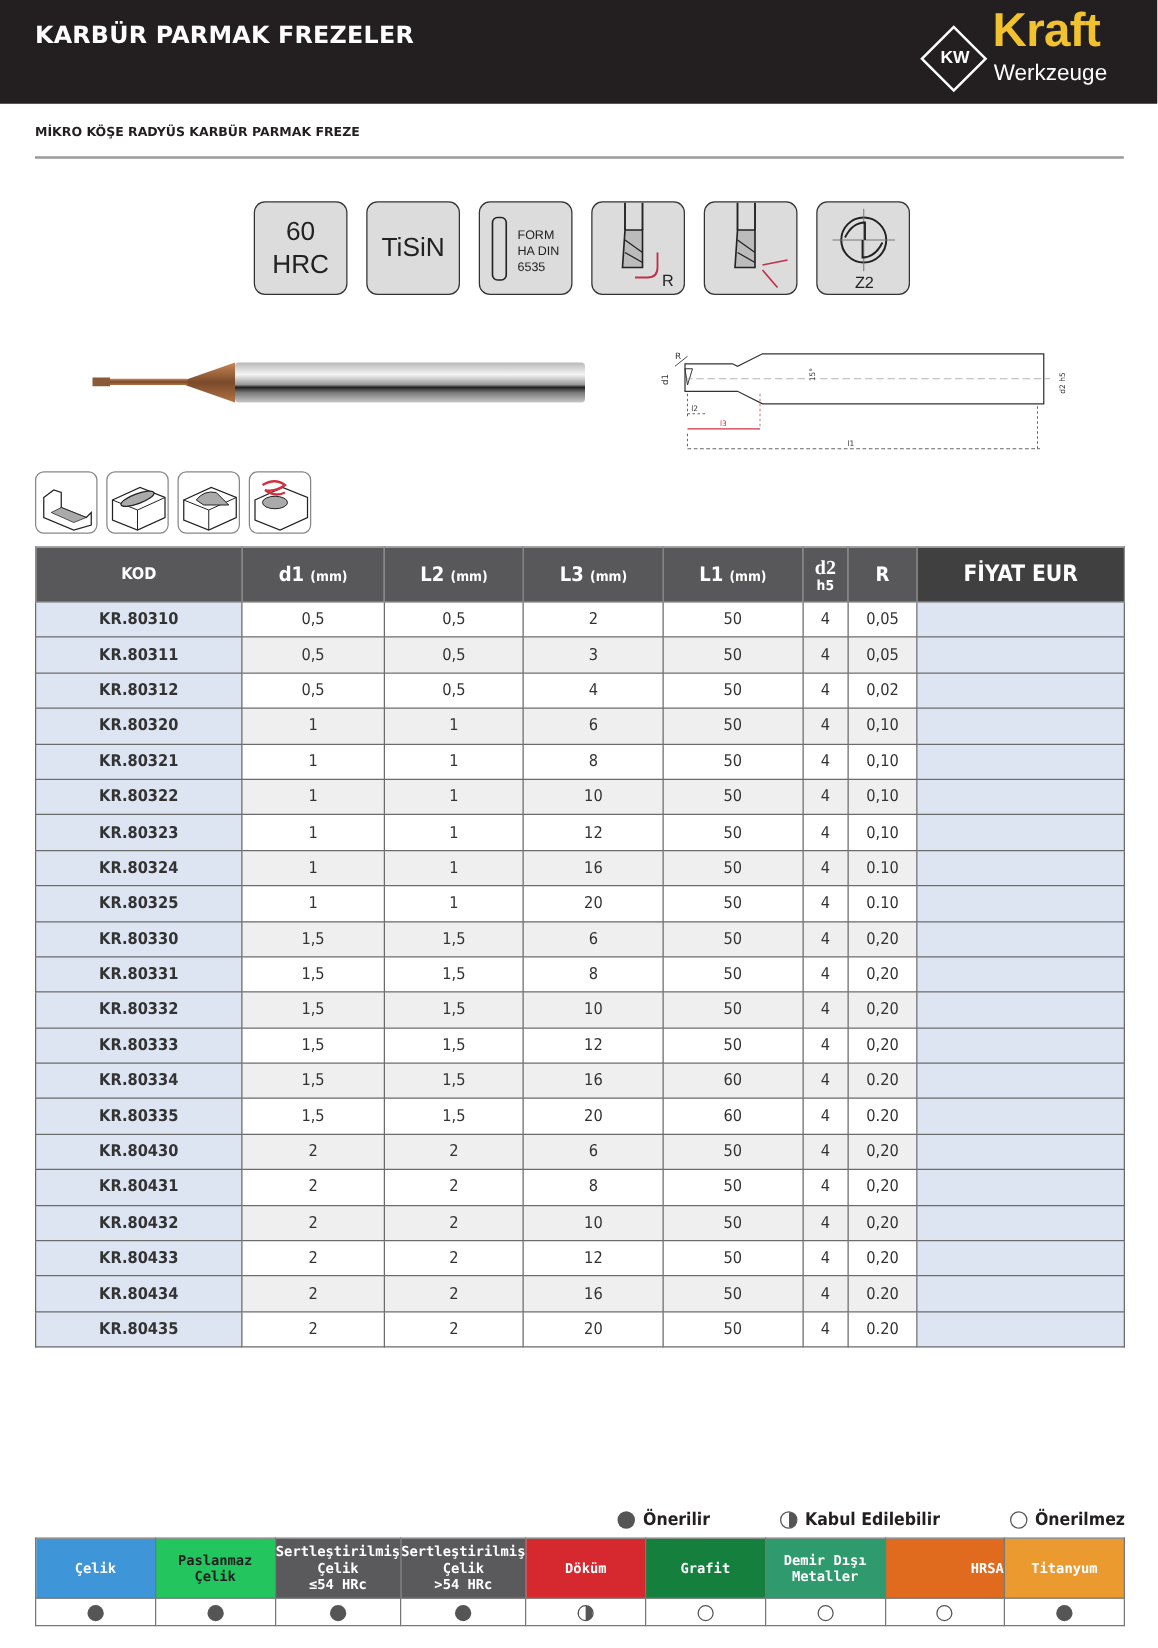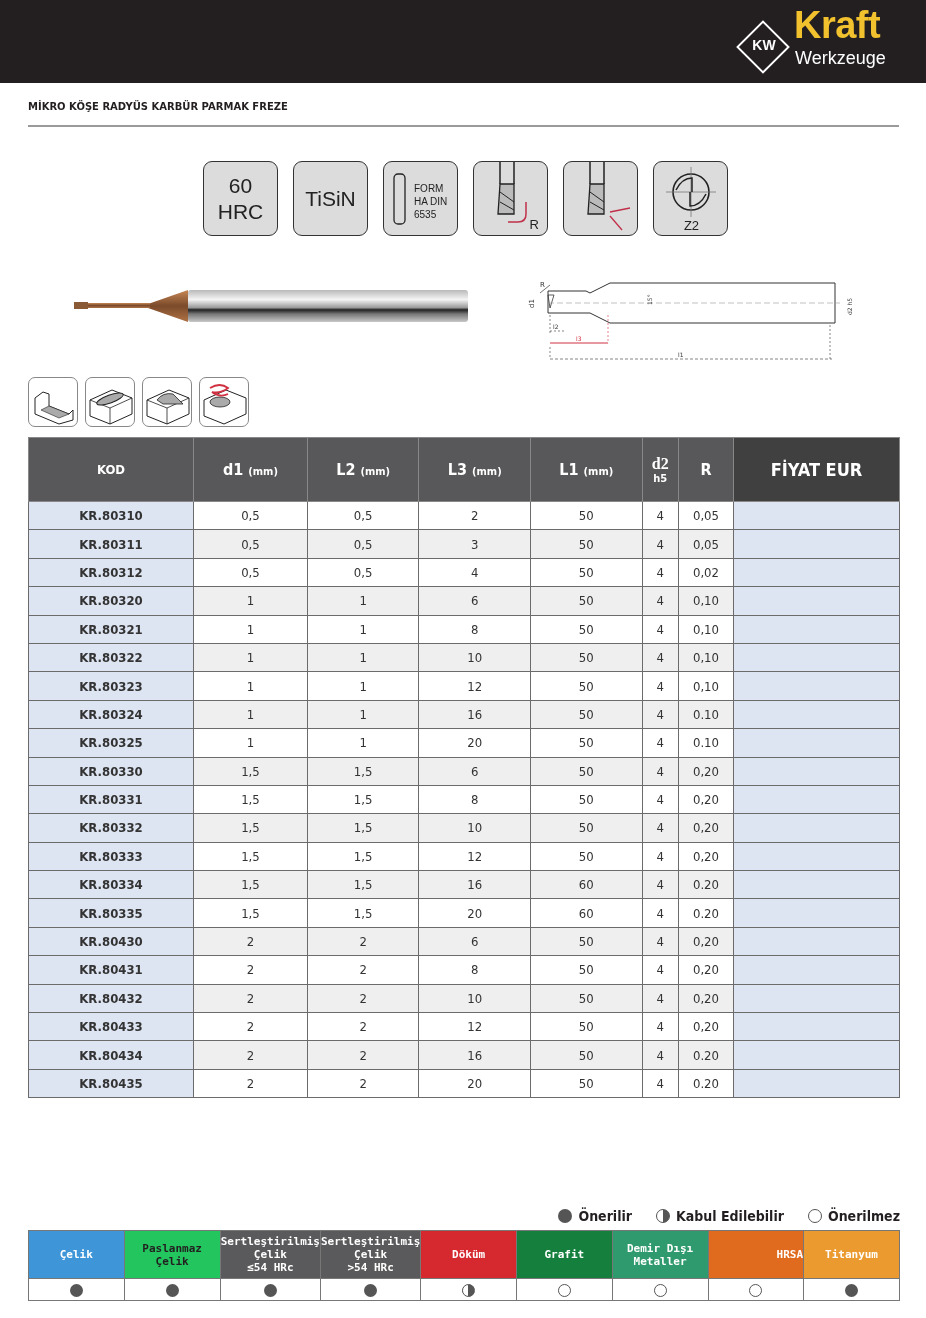--- a/index.html
+++ b/index.html
@@ -21,49 +21,50 @@
   .prop .big { font-size: 21px; line-height: 26px; }
   .prop svg { position: absolute; left: 0; top: 0; }
 
   .tool-photo { position: absolute; left: 70px; top: 286px; width: 400px; height: 40px; }
   .tool-drawing { position: absolute; left: 520px; top: 275px; width: 340px; height: 95px; }
 
   .ops { position: absolute; left: 28px; top: 377px; display: flex; gap: 7px; }
   .op { width: 50px; height: 50px; border: 1.5px solid #888; border-radius: 7px; background: #fff; position: relative; }
 
   table.spec { position: absolute; left: 28px; top: 437px; width: 872px; border-collapse: collapse; font-family: "DejaVu Sans Condensed", "DejaVu Sans", sans-serif; }
-  table.spec th { height: 64px; background: #58585a; color: #fff; font-size: 16px; font-weight: bold; border: 1px solid #888; text-align: center; vertical-align: middle; }
+  table.spec th { height: 44px; background: #58585a; color: #fff; font-size: 16px; font-weight: bold; border: 1px solid #888; text-align: center; vertical-align: middle; }
   table.spec th small { font-size: 11px; font-weight: bold; }
   table.spec th.price { background: #404040; font-size: 18px; }
   table.spec th .d2 { line-height: 16px; font-family: Liberation Serif, serif; }
   table.spec th .h5 { font-size: 11px; display: block; line-height: 12px; }
   table.spec td { height: 28.4px; border: 1px solid #6b6b6b; text-align: center; font-size: 13px; color: #333; }
   table.spec td.code { background: #dde4f2; font-weight: bold; width: 165px; color: #333; }
   table.spec td.price { background: #dde4f2; width: 166px; }
   table.spec tr:nth-child(even) td:not(.code):not(.price) { background: #efefef; }
   table.spec tr:nth-child(odd) td:not(.code):not(.price) { background: #ffffff; }
   table.spec th.c-kod { width: 165px; font-size: 13px; }
 
-  .legend { position: absolute; top: 1208px; right: 26px; display: flex; gap: 24px; font-weight: bold; font-size: 14px; color: #231f20; font-family: "DejaVu Sans Condensed", "DejaVu Sans", sans-serif; }
+  .legend { position: absolute; top: 1208px; right: 26px; display: flex; gap: 56px; font-weight: bold; font-size: 14px; color: #231f20; font-family: "DejaVu Sans Condensed", "DejaVu Sans", sans-serif; }
   .legend .li { display: flex; align-items: center; gap: 6px; }
   .dot { width: 14px; height: 14px; border-radius: 50%; display: inline-block; }
   .dot.full { background: #555; }
   .dot.half { border: 1.5px solid #555; background: linear-gradient(90deg, #fff 50%, #555 50%); }
   .dot.none { border: 1.5px solid #555; background: #fff; }
 
   .materials { position: absolute; left: 28px; top: 1230px; width: 872px; border-collapse: collapse; font-family: "DejaVu Sans Mono", monospace; }
   .materials td { border: 1px solid #777; text-align: center; }
   .materials .mh td { height: 48px; color: #fff; font-size: 11px; font-weight: bold; line-height: 13px; }
   .materials .mr td { height: 22px; background: #fff; }
   .materials .mr .dot { width: 13px; height: 13px; vertical-align: middle; }
 </style>
 </head>
 <body>
 
 <div class="topbar">
+  <div class="title">KARBÜR PARMAK FREZELER</div>
   <div class="logo">
     <div class="diamond"></div>
     <div class="kw">KW</div>
     <div class="kraft">Kraft</div>
     <div class="werk">Werkzeuge</div>
   </div>
 </div>
 
 <div class="subtitle">MİKRO KÖŞE RADYÜS KARBÜR PARMAK FREZE</div>
 <div class="subrule"></div>

